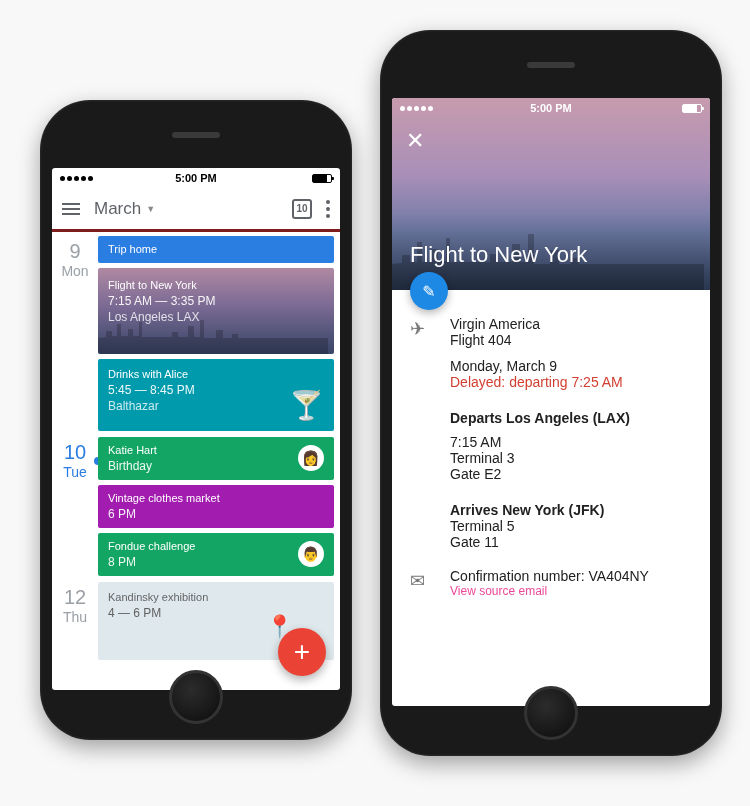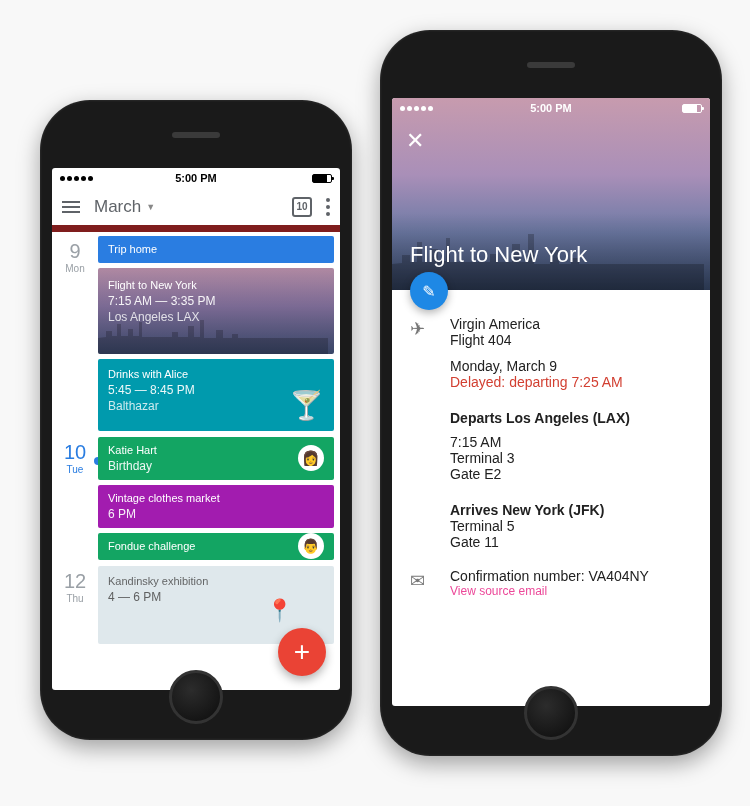--- a/index.html
+++ b/index.html
@@ -34,35 +34,35 @@
   .status { height:20px; display:flex; align-items:center; justify-content:center; font-size:11px; font-weight:600; position:relative; }
   .status.dark { background:transparent; color:#fff; }
   .status .dots { position:absolute; left:8px; display:flex; align-items:center; gap:2px; }
   .status .dots .d { width:5px; height:5px; border-radius:50%; background:currentColor; }
   .status .batt { position:absolute; right:8px; display:flex; align-items:center; gap:4px; }
   .status .batt .cell { width:20px; height:9px; border:1px solid currentColor; border-radius:2px; position:relative; }
   .status .batt .cell::after{content:"";position:absolute;right:-3px;top:2px;width:2px;height:3px;background:currentColor;border-radius:0 1px 1px 0;}
   .status .batt .cell span{display:block;height:100%;width:80%;background:currentColor;}
 
   
-  .appbar { height:44px; display:flex; align-items:center; padding:0 10px; gap:14px; color:#5f6368; border-bottom:7px solid #7f1d1d;}
+  .appbar { height:44px; display:flex; align-items:center; padding:0 10px; gap:14px; color:#5f6368; border-bottom:3px solid #7f1d1d;}
   .menu-icon { width:18px; display:flex; flex-direction:column; gap:3px;}
   .menu-icon span{height:2px; background:#5f6368;}
   .month-label{color:#5f6368; font-size:17px; font-weight:400; display:flex; align-items:center; gap:5px;}
   .month-label .drop{font-size:9px; color:#888;}
   .appbar-spacer{flex:1;}
   .today-ic{width:20px;height:20px;border:2px solid #5f6368;border-radius:3px;font-size:10px;display:flex;align-items:center;justify-content:center;color:#5f6368;font-weight:600;}
   .dots-vert{display:flex;flex-direction:column;gap:3px;}
   .dots-vert span{width:4px;height:4px;border-radius:50%;background:#5f6368;}
 
   .agenda{height:calc(100% - 64px); overflow:hidden; padding:4px 0 0 0;}
   .day-block{display:flex; padding-right:6px;}
   .day-col{width:46px; text-align:center; padding-top:4px; color:#9aa0a6; position:relative;}
   .day-col .num{font-size:20px; font-weight:300;}
-  .day-col .dow{font-size:10px;}
+  .day-col .dow{font-size:14px;}
   .day-col.blue .num,.day-col.blue .dow{color:#2a7de1;}
   .day-col.blue::after{content:"";position:absolute;right:-4px;top:20px;width:8px;height:8px;border-radius:50%;background:#2a7de1;}
   .cards{flex:1; display:flex; flex-direction:column; gap:5px; padding-bottom:6px;}
 
   .card{border-radius:2px; color:#fff; padding:8px 10px; position:relative; overflow:hidden; font-size:12px; line-height:1.35;}
   .card .title{font-weight:400; font-size:11px;}
   .card .when{opacity:.92;}
   .card .loc{opacity:.8;}
   .card.slim{padding:6px 10px;}
   .avatar{position:absolute; right:10px; top:50%; transform:translateY(-50%); width:26px;height:26px;border-radius:50%; background:#fff; display:flex;align-items:center;justify-content:center; font-size:14px;}
@@ -188,20 +188,21 @@
             <div class="title">Katie Hart</div>
             <div class="when">Birthday</div>
             <span class="avatar">👩</span>
           </div>
           <div class="card green teal slim">
             <div class="title">Vintage clothes market</div>
             <div class="when">6 PM</div>
           </div>
           <div class="card green slim">
             <div class="title">Fondue challenge</div>
+            <div class="when">8 PM</div>
             <span class="avatar">👨</span>
           </div>
         </div>
       </div>
 
       <div class="day-block">
         <div class="day-col">
           <div class="num">12</div>
           <div class="dow">Thu</div>
         </div>

